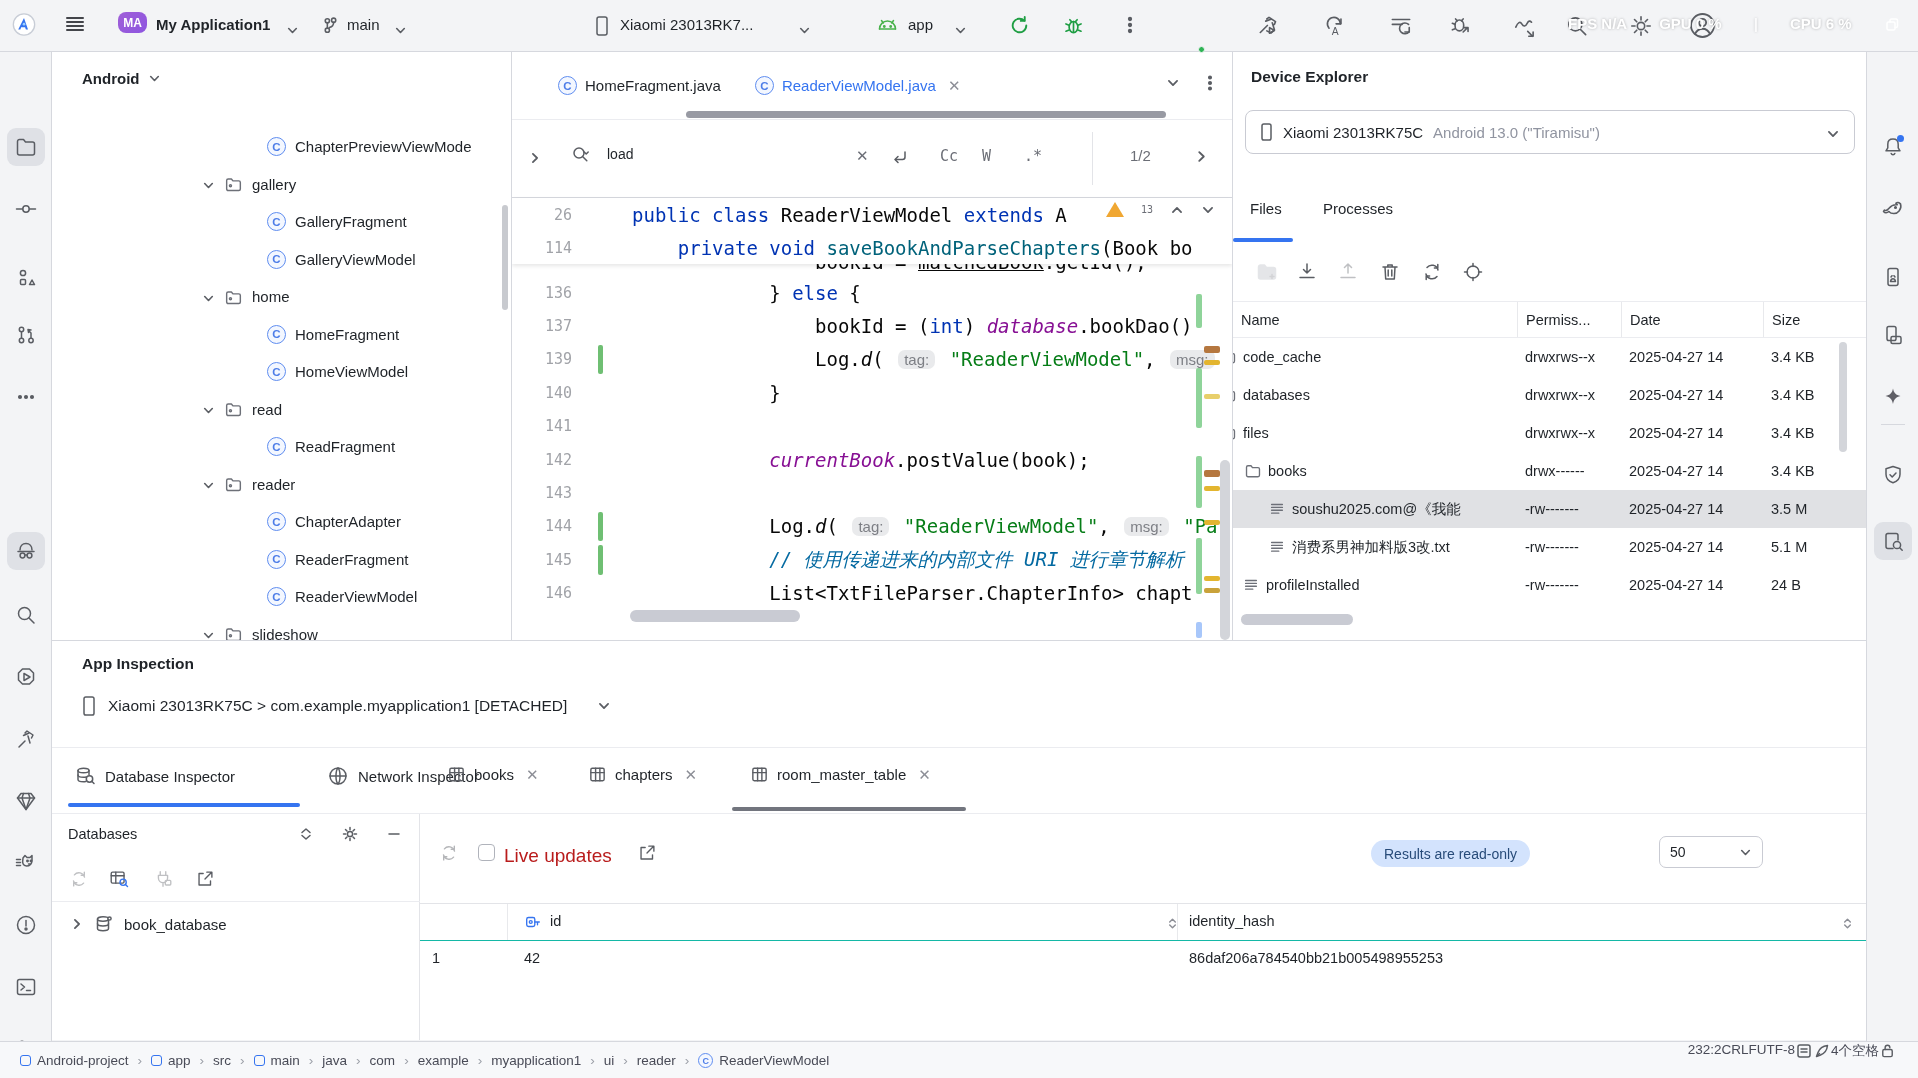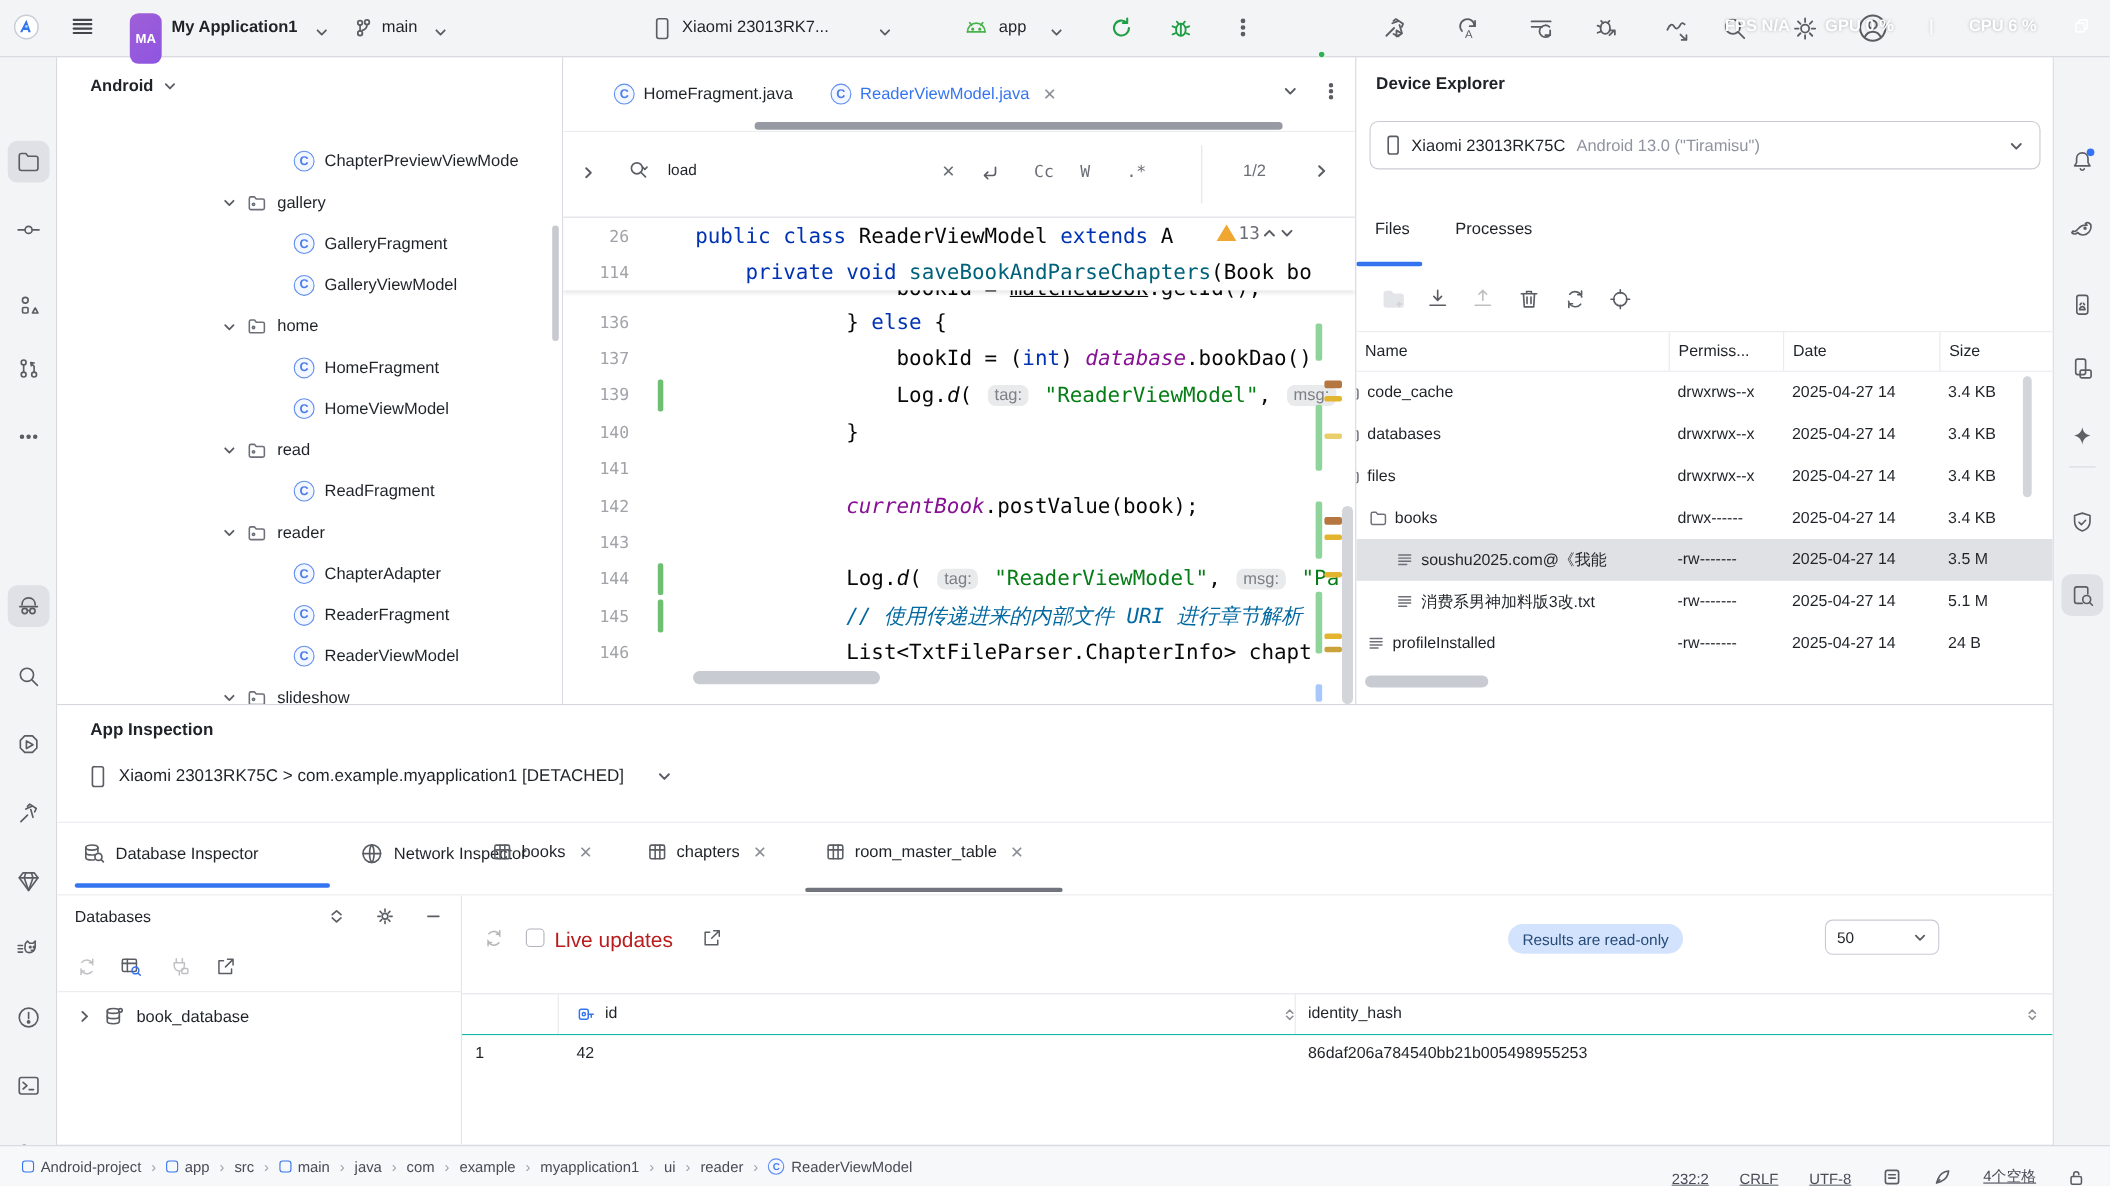--- a/index.html
+++ b/index.html
@@ -6,21 +6,21 @@
   html,body{width:1918px;height:1078px;overflow:hidden;}
   body{font-family:"Liberation Sans",sans-serif;color:#1f2328;background:#f3f4f6;}
   #app{position:relative;width:1918px;height:1078px;background:#f3f4f6;}
   svg.ic{display:inline-block;vertical-align:middle;stroke:#5a5d63;fill:none;stroke-width:1.5;stroke-linecap:round;stroke-linejoin:round;}
   .abs{position:absolute;}
   
   #toolbar{position:absolute;left:0;top:0;width:1918px;height:52px;background:#f3f4f6;border-bottom:1px solid #d6d8de;z-index:30;}
   .tbtxt{font-size:15px;color:#1f2328;}
   .tb-ic{position:absolute;top:14px;width:24px;height:24px;display:flex;align-items:center;justify-content:center;border-radius:6px;}
   .hamb i{display:block;width:18px;height:2px;background:#43454a;border-radius:2px;margin:2px 0;}
-  #ma-badge{position:absolute;left:118px;top:12px;width:29px;height:46px;border-radius:8px;background:linear-gradient(135deg,#a05fd8,#8d55e0);color:#fff;font-size:12px;font-weight:bold;display:flex;align-items:center;justify-content:center;}
+  #ma-badge{position:absolute;left:118px;top:12px;width:29px;height:21px;border-radius:8px;background:linear-gradient(135deg,#a05fd8,#8d55e0);color:#fff;font-size:12px;font-weight:bold;display:flex;align-items:center;justify-content:center;}
   .greendot{position:absolute;width:7px;height:7px;border-radius:50%;background:#2db354;border:1.5px solid #f3f4f6;}
   #overlay-stats{position:absolute;left:1568px;top:15px;display:flex;gap:32px;color:#fff;font-size:15px;font-weight:bold;z-index:40;text-shadow:0 0 3px rgba(0,0,0,.28);pointer-events:none;white-space:nowrap;}
   
   #stripe-left{position:absolute;left:0;top:52px;width:52px;height:989px;background:#f3f4f6;border-right:1px solid #d6d8de;}
   #stripe-right{position:absolute;right:0;top:52px;width:52px;height:989px;background:#f3f4f6;border-left:1px solid #d6d8de;}
   .st-ic{position:absolute;left:7px;width:38px;height:38px;display:flex;align-items:center;justify-content:center;border-radius:9px;}
   .st-ic.sel{background:#dfe1e6;}
   .st-hr{position:absolute;left:14px;width:24px;height:1px;background:#d6d8de;}
   .notif-dot{position:absolute;right:8px;top:7px;width:7px;height:7px;border-radius:50%;background:#3574f0;}
   
@@ -56,21 +56,21 @@
   .c-fld{color:#871094;font-style:italic;margin-top:28px;}
   .c-str{color:#067d17;}
   .c-cmt{color:#0369a1;font-style:italic;}
   .c-und{color:#080808;text-decoration:underline;}
   .c-hint{display:inline-block;background:#e9eaec;color:#7d7f85;border-radius:7px;font-size:15px;font-family:"Liberation Sans",sans-serif;padding:1px 6px;margin:0 3px;vertical-align:1px;}
   #sticky{position:absolute;left:0;top:0;width:720px;background:#fff;box-shadow:0 2px 4px rgba(0,0,0,.10);z-index:5;}
   #sticky .crow{height:33px;}
   #sliver{position:absolute;left:0;top:60px;height:20px;width:720px;overflow:hidden;z-index:1;}
   #sliver .crow{transform:translateY(-13px);}
   #lines{position:absolute;left:0;top:78px;width:720px;}
-  #warncluster{position:absolute;left:594px;top:4px;z-index:6;display:flex;align-items:center;gap:2px;font-size:16px;color:#6b6e76;}
+  #warncluster{position:absolute;left:594px;top:4px;z-index:6;display:flex;align-items:center;gap:17px;font-size:10px;color:#6b6e76;}
   .warn-tri{width:0;height:0;border-left:9px solid transparent;border-right:9px solid transparent;border-bottom:15px solid #f0a732;position:relative;}
   .mark{position:absolute;border-radius:2px;}
   
   #devx{position:absolute;left:1232px;top:52px;width:634px;height:588px;background:#fff;border-left:1px solid #d6d8de;overflow:hidden;}
   #devx-title{position:absolute;left:18px;top:16px;font-size:15.5px;font-weight:bold;}
   #devx-combo{position:absolute;left:12px;top:58px;width:610px;height:44px;border:1px solid #c9cbd3;border-radius:8px;background:#fff;display:flex;align-items:center;padding:0 14px;gap:10px;font-size:15px;}
   #devx-combo .os{color:#9094a0;}
   .devx-tab{position:absolute;top:148px;font-size:15px;}
   #devx-underline{position:absolute;left:0px;top:186px;width:60px;height:4px;border-radius:2px;background:#3574f0;}
   #devx-tools{position:absolute;left:0;top:192px;width:634px;height:58px;border-bottom:1px solid #ebecf0;}
@@ -111,21 +111,21 @@
   #pg-size{position:absolute;left:1239px;top:22px;width:104px;height:32px;border:1px solid #c9cbd3;border-radius:7px;background:#fff;font-size:14px;display:flex;align-items:center;padding:0 10px;justify-content:space-between;}
   #grid-head{position:absolute;left:368px;top:262px;width:1446px;height:38px;border-top:1px solid #e3e4e8;border-bottom:1px solid #14b8a6;font-size:14.5px;}
   .vline{position:absolute;top:0;bottom:0;width:1px;background:#e8e9ec;}
   #grid-row{position:absolute;left:368px;top:300px;width:1446px;height:38px;font-size:14.5px;}
   
   #status{position:absolute;left:0;top:1041px;width:1918px;height:37px;background:#f7f8fa;border-top:1px solid #d6d8de;font-size:13.5px;color:#494b57;}
   #crumbs{position:absolute;left:20px;top:0;height:37px;display:flex;align-items:center;gap:9px;white-space:nowrap;}
   .bc-sep{color:#9ca0a8;}
   .bc-it{display:flex;align-items:center;gap:6px;}
   .mod-ic{width:11px;height:11px;border:1.6px solid #3574f0;border-radius:3px;display:inline-block;}
-  #stat-right{position:absolute;right:22px;top:0;height:37px;display:flex;align-items:flex-end;gap:28px;text-decoration:underline;}
+  #stat-right{position:absolute;right:22px;top:0;height:37px;display:flex;align-items:flex-start;}
   .cls-ic.small{width:15px;height:15px;font-size:9px;}
 </style>
 </head>
 <body>
 
 <div id="app">
 
   <header id="toolbar">
     <span class="tb-ic" style="left:12px;top:12px">
       <svg class="ic" width="27" height="27" viewBox="0 0 27 27">

